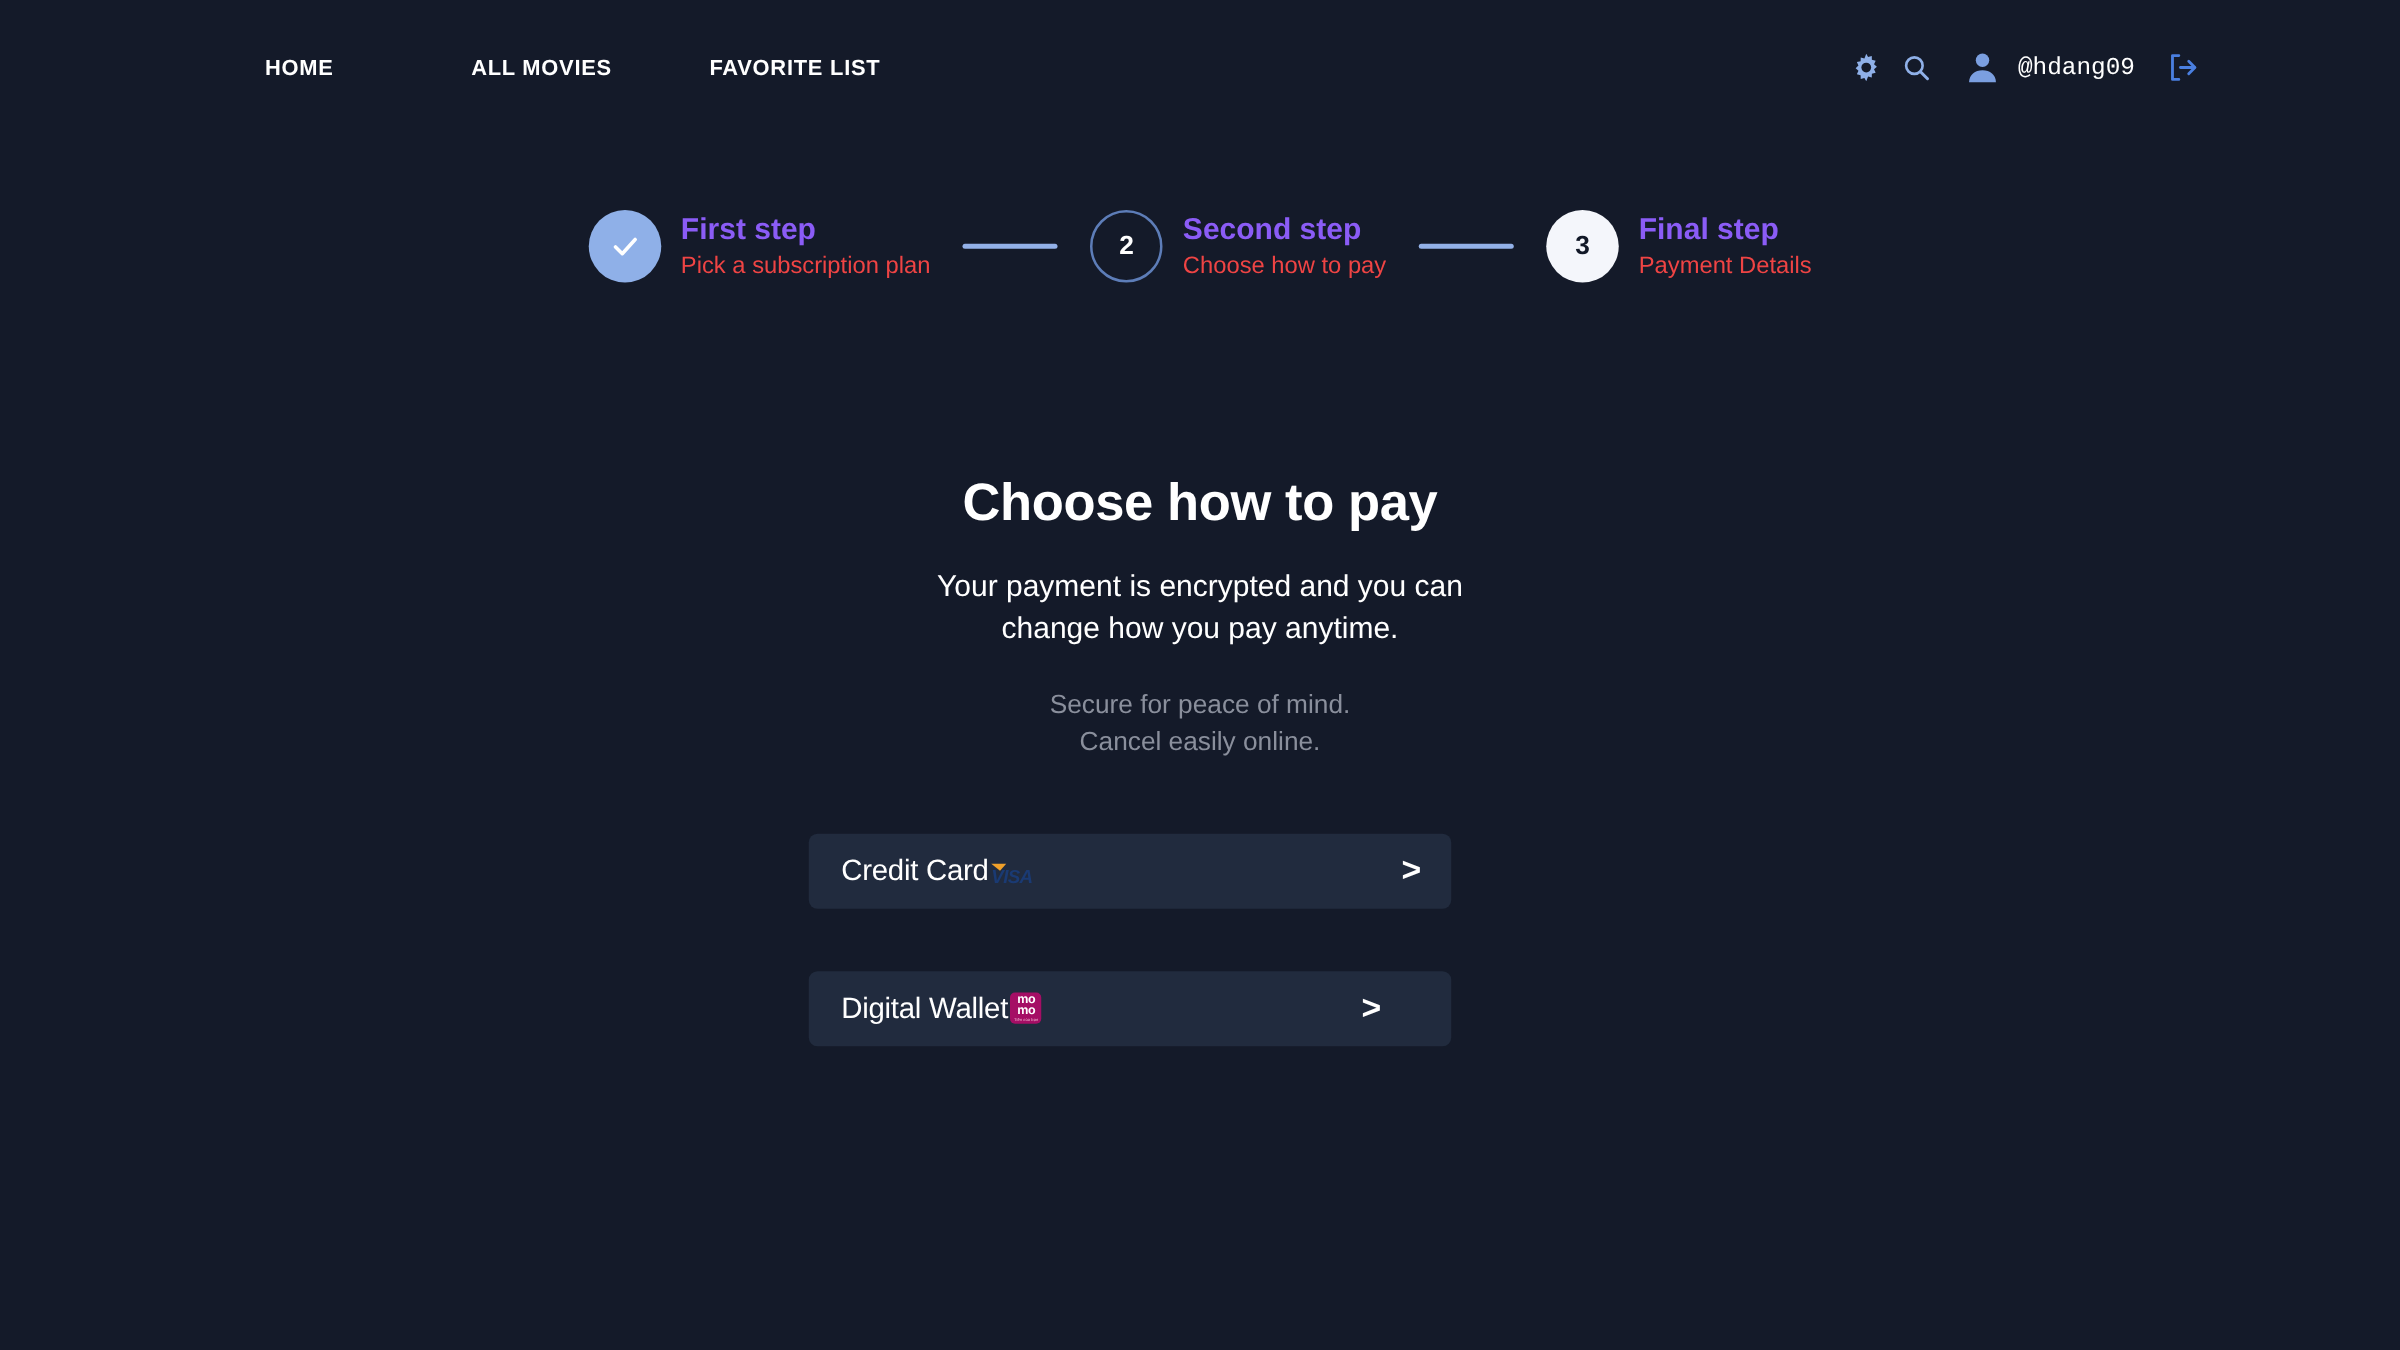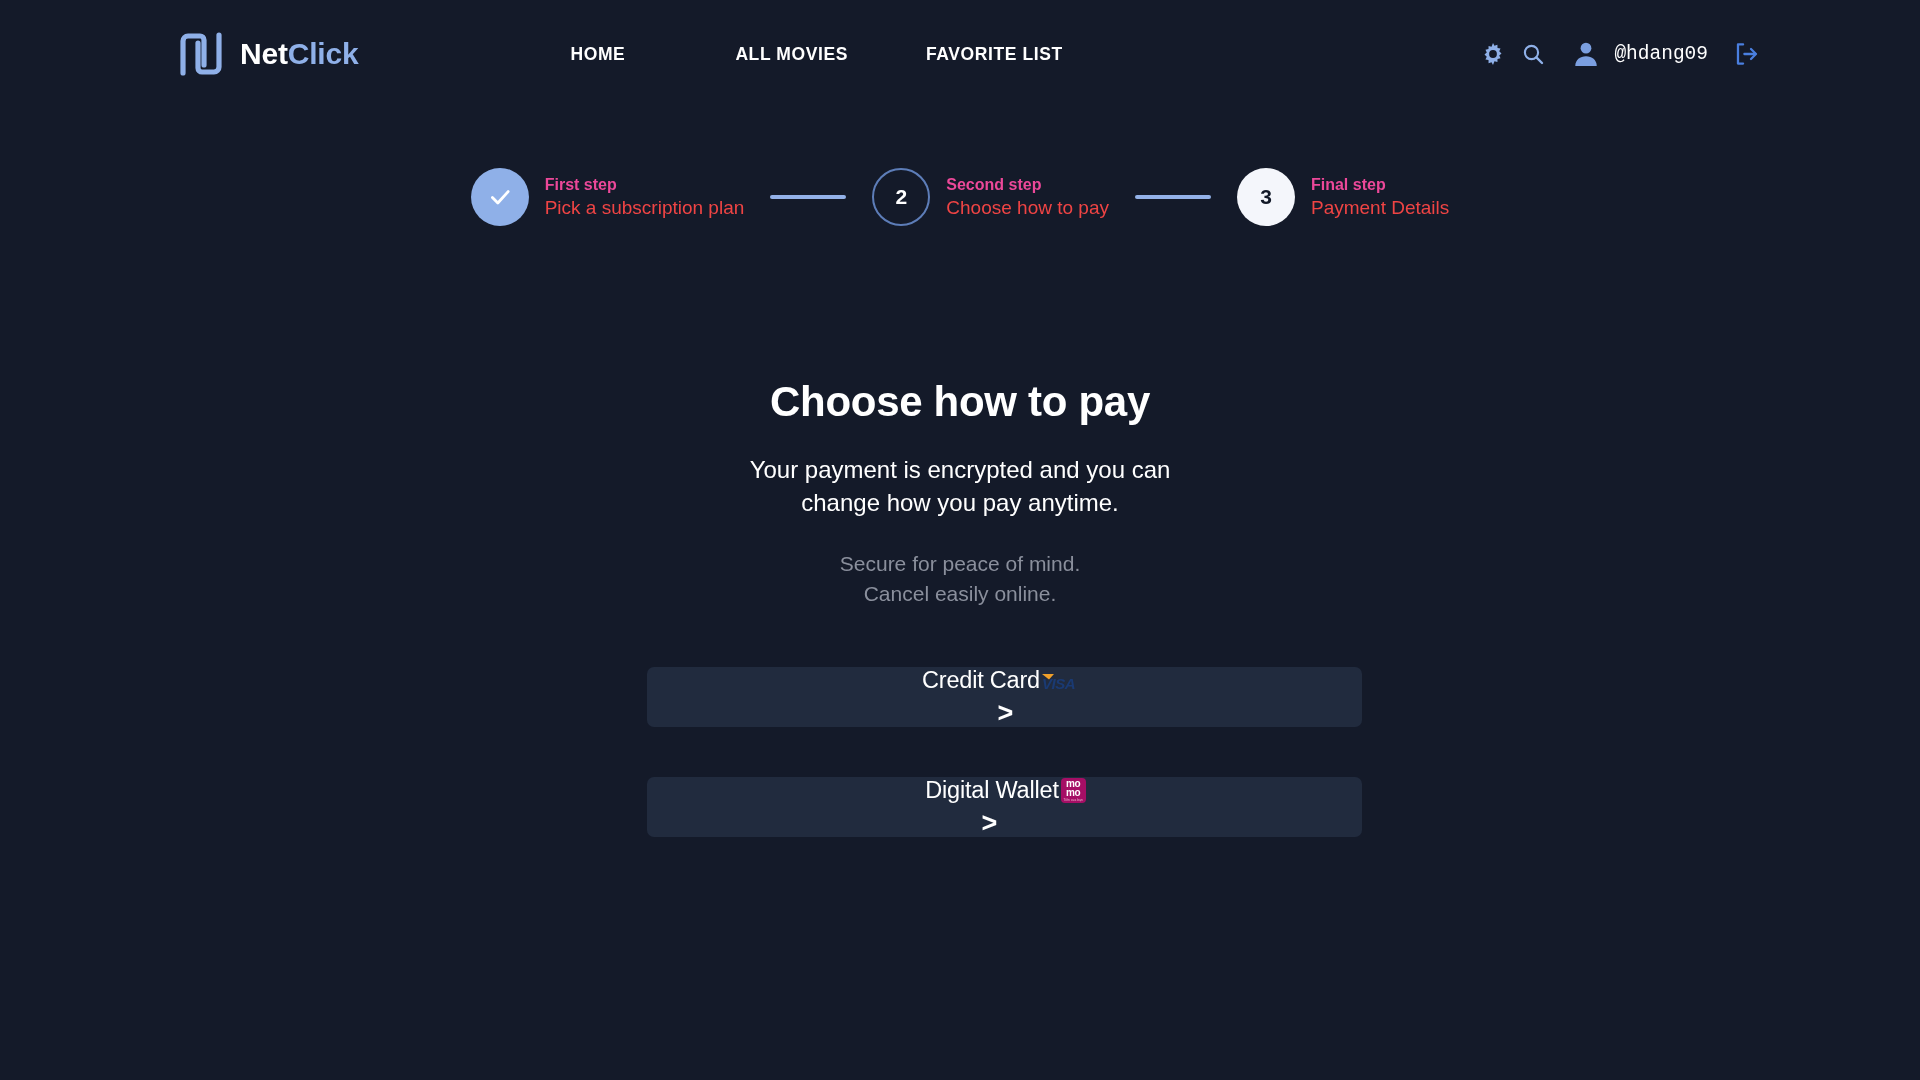--- a/index.html
+++ b/index.html
@@ -133,22 +133,22 @@
     background: transparent;
     border: 2px solid #5d7db8;
     color: #ffffff;
   }
   .step-circle.upcoming {
     background: #f4f6fb;
     color: #111827;
   }
   .step-texts { display: flex; flex-direction: column; gap: 3px; }
   .step-title {
-    color: #ec4899;
-    font-size: 16px;
+    color: #8b5cf6;
+    font-size: 24px;
     font-weight: bold;
     white-space: nowrap;
     line-height: 1.2;
   }
   .step-sub {
     color: #ef4444;
     font-size: 19px;
     white-space: nowrap;
     line-height: 1.2;
   }
@@ -200,32 +200,31 @@
   
   .pay-list {
     margin-top: 58px;
     display: flex;
     flex-direction: column;
     gap: 50px;
     width: 626px;
   }
 
   .pay-option {
-    width: 715px;
+    width: 514px;
     height: 60px;
     background: #212b3e;
     border: none;
     border-radius: 7px;
     display: flex;
     align-items: center;
     justify-content: space-between;
     padding: 0 24px 0 26px;
     cursor: pointer;
     font-family: "Liberation Sans", sans-serif;
-    flex-direction: column;
   }
   .pay-left {
     display: flex;
     align-items: center;
     gap: 0;
   }
   .pay-label {
     color: #ffffff;
     font-size: 23.5px;
     white-space: nowrap;
@@ -278,31 +277,20 @@
     margin-top: 1px;
   }
 </style>
 </head>
 <body>
 
 <div class="page">
 
   <div class="header">
 
-    <div class="brand">
-      <span class="brand-logo">
-        <svg class="brand-logo" viewBox="0 0 50 50" xmlns="http://www.w3.org/2000/svg">
-          <path d="M7 44 L7 12 A5 5 0 0 1 12 7 L24 7 A4 4 0 0 1 28 11 L28 36" fill="none" stroke="#8fb0e8" stroke-width="5.2" stroke-linecap="round" stroke-linejoin="round"></path>
-          <path d="M43 6 L43 38 A5 5 0 0 1 38 43 L26 43 A4 4 0 0 1 22 39 L22 14" fill="none" stroke="#8fb0e8" stroke-width="5.2" stroke-linecap="round" stroke-linejoin="round"></path>
-        </svg>
-      </span>
-      <span class="brand-name">
-        <span class="brand-net">Net</span><span class="brand-click">Click</span>
-      </span>
-    </div>
 
     <nav class="nav">
       <a class="nav-link">HOME</a>
       <span class="nav-gap-1"></span>
       <a class="nav-link">ALL MOVIES</a>
       <span class="nav-gap-2"></span>
       <a class="nav-link">FAVORITE LIST</a>
     </nav>
 
     <div class="header-right">

